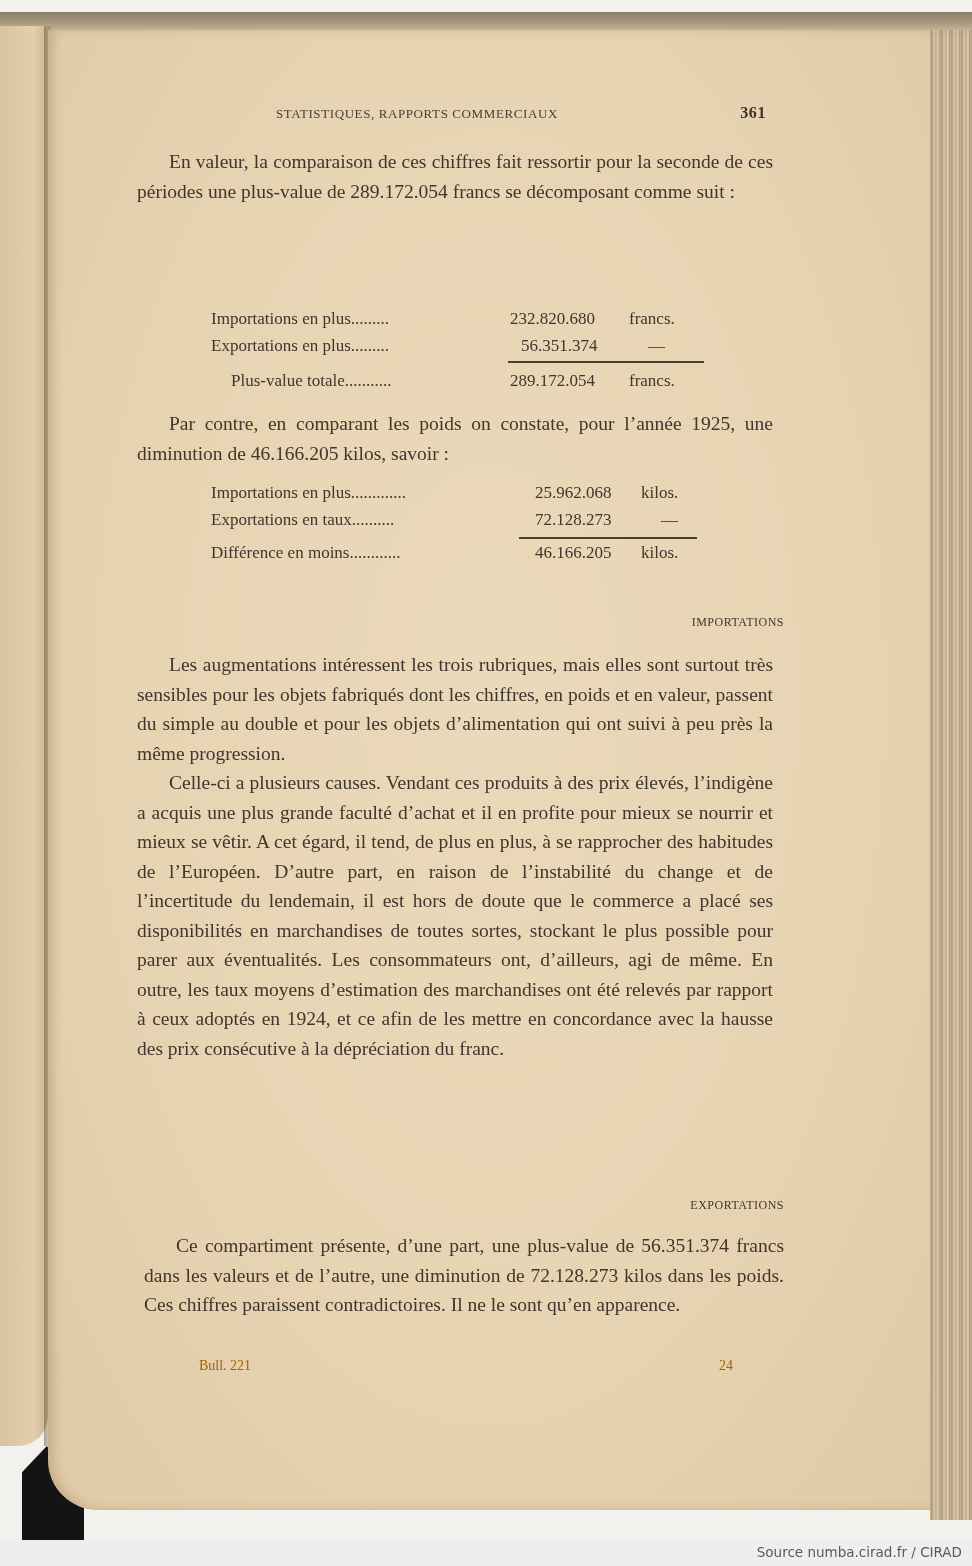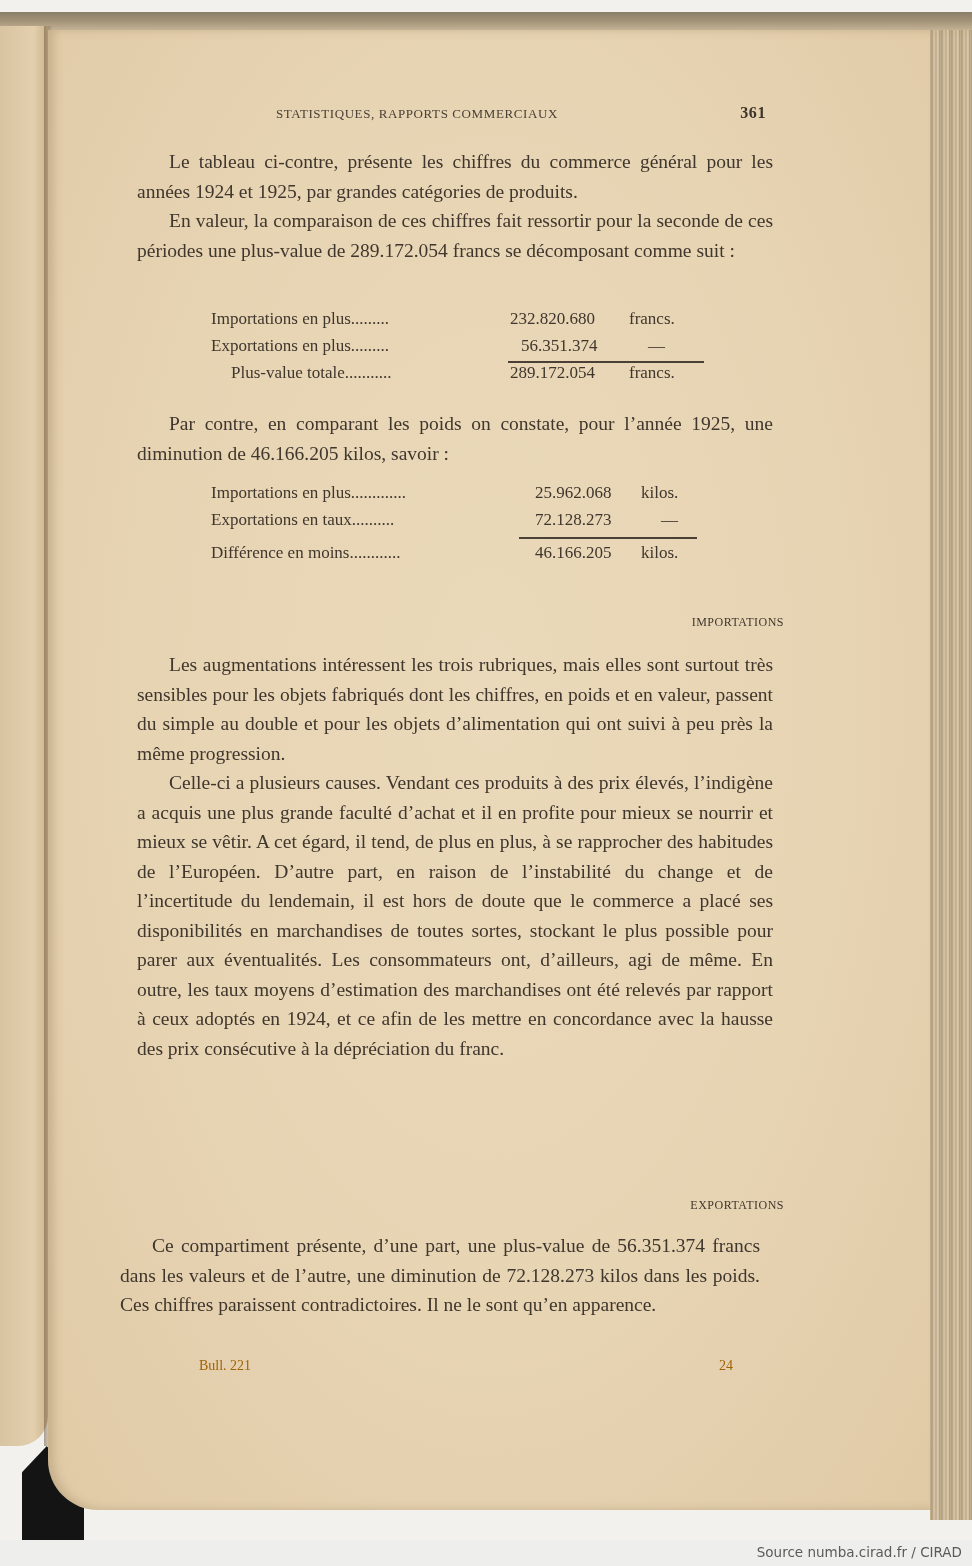--- a/index.html
+++ b/index.html
@@ -89,36 +89,35 @@
 <div class="bookmark"></div>
 <div class="page"></div>
 <div class="page-edges"></div>
 
 <div class="running-header">
   <span class="title">STATISTIQUES, RAPPORTS COMMERCIAUX</span>
   <span class="pagenum">361</span>
 </div>
 
 <div class="text" style="left:137px; top:147px; width:636px;">
-  <p class="para indent">Le tableau ci-contre, présente les chiffres du commerce général pour les années 1924 et 1925, par grandes catégories de produits.</p>
   <p class="para indent">En valeur, la comparaison de ces chiffres fait ressortir pour la seconde de ces périodes une plus-value de 289.172.054 francs se décomposant comme suit :</p>
 </div>
 
 <div class="ledger" style="left:211px; top:309px; width:500px;">
   <div class="row">
     <span class="lbl">Importations en plus.........</span>
     <span class="val" style="left:299px;">232.820.680</span>
     <span class="unit" style="left:418px;">francs.</span>
   </div>
   <div class="row">
     <span class="lbl">Exportations en plus.........</span>
     <span class="val" style="left:310px;">56.351.374</span>
     <span class="unit" style="left:437px;">—</span>
   </div>
-  <div class="row" style="">
+  <div class="row" style="margin-top:8px;">
     <span class="lbl" style="left:20px;">Plus-value totale...........</span>
     <span class="val" style="left:299px;">289.172.054</span>
     <span class="unit" style="left:418px;">francs.</span>
   </div>
 </div>
 <div class="rule" style="left:508px; top:361px; width:196px;"></div>
 
 <div class="text" style="left:137px; top:409px; width:636px;">
   <p class="para indent">Par contre, en comparant les poids on constate, pour l’année 1925, une diminution de 46.166.205 kilos, savoir :</p>
 </div>
@@ -144,20 +143,20 @@
 
 <div class="section-title" style="left:124px; top:615px;">IMPORTATIONS</div>
 
 <div class="text" style="left:137px; top:650px; width:636px;">
   <p class="para indent">Les augmentations intéressent les trois rubriques, mais elles sont surtout très sensibles pour les objets fabriqués dont les chiffres, en poids et en valeur, passent du simple au double et pour les objets d’alimentation qui ont suivi à peu près la même progression.</p>
   <p class="para indent">Celle-ci a plusieurs causes. Vendant ces produits à des prix élevés, l’indigène a acquis une plus grande faculté d’achat et il en profite pour mieux se nourrir et mieux se vêtir. A cet égard, il tend, de plus en plus, à se rapprocher des habitudes de l’Européen. D’autre part, en raison de l’instabilité du change et de l’incertitude du lendemain, il est hors de doute que le commerce a placé ses disponibilités en marchandises de toutes sortes, stockant le plus possible pour parer aux éventualités. Les consommateurs ont, d’ailleurs, agi de même. En outre, les taux moyens d’estimation des marchandises ont été relevés par rapport à ceux adoptés en 1924, et ce afin de les mettre en concordance avec la hausse des prix consécutive à la dépréciation du franc.</p>
 </div>
 
 <div class="section-title" style="left:124px; top:1198px;">EXPORTATIONS</div>
 
-<div class="text" style="left:120px; top:1231px; width:640px;">
+<div class="text" style="left:144px; top:1231px; width:640px;">
   <p class="para indent">Ce compartiment présente, d’une part, une plus-value de 56.351.374 francs dans les valeurs et de l’autre, une diminution de 72.128.273 kilos dans les poids. Ces chiffres paraissent contradictoires. Il ne le sont qu’en apparence.</p>
 </div>
 
 <div class="footer" style="left:199px; top:1358px;">Bull. 221</div>
 <div class="footer" style="left:719px; top:1358px;">24</div>
 
 <div class="source">Source numba.cirad.fr / CIRAD</div>
 
 </body></html>

